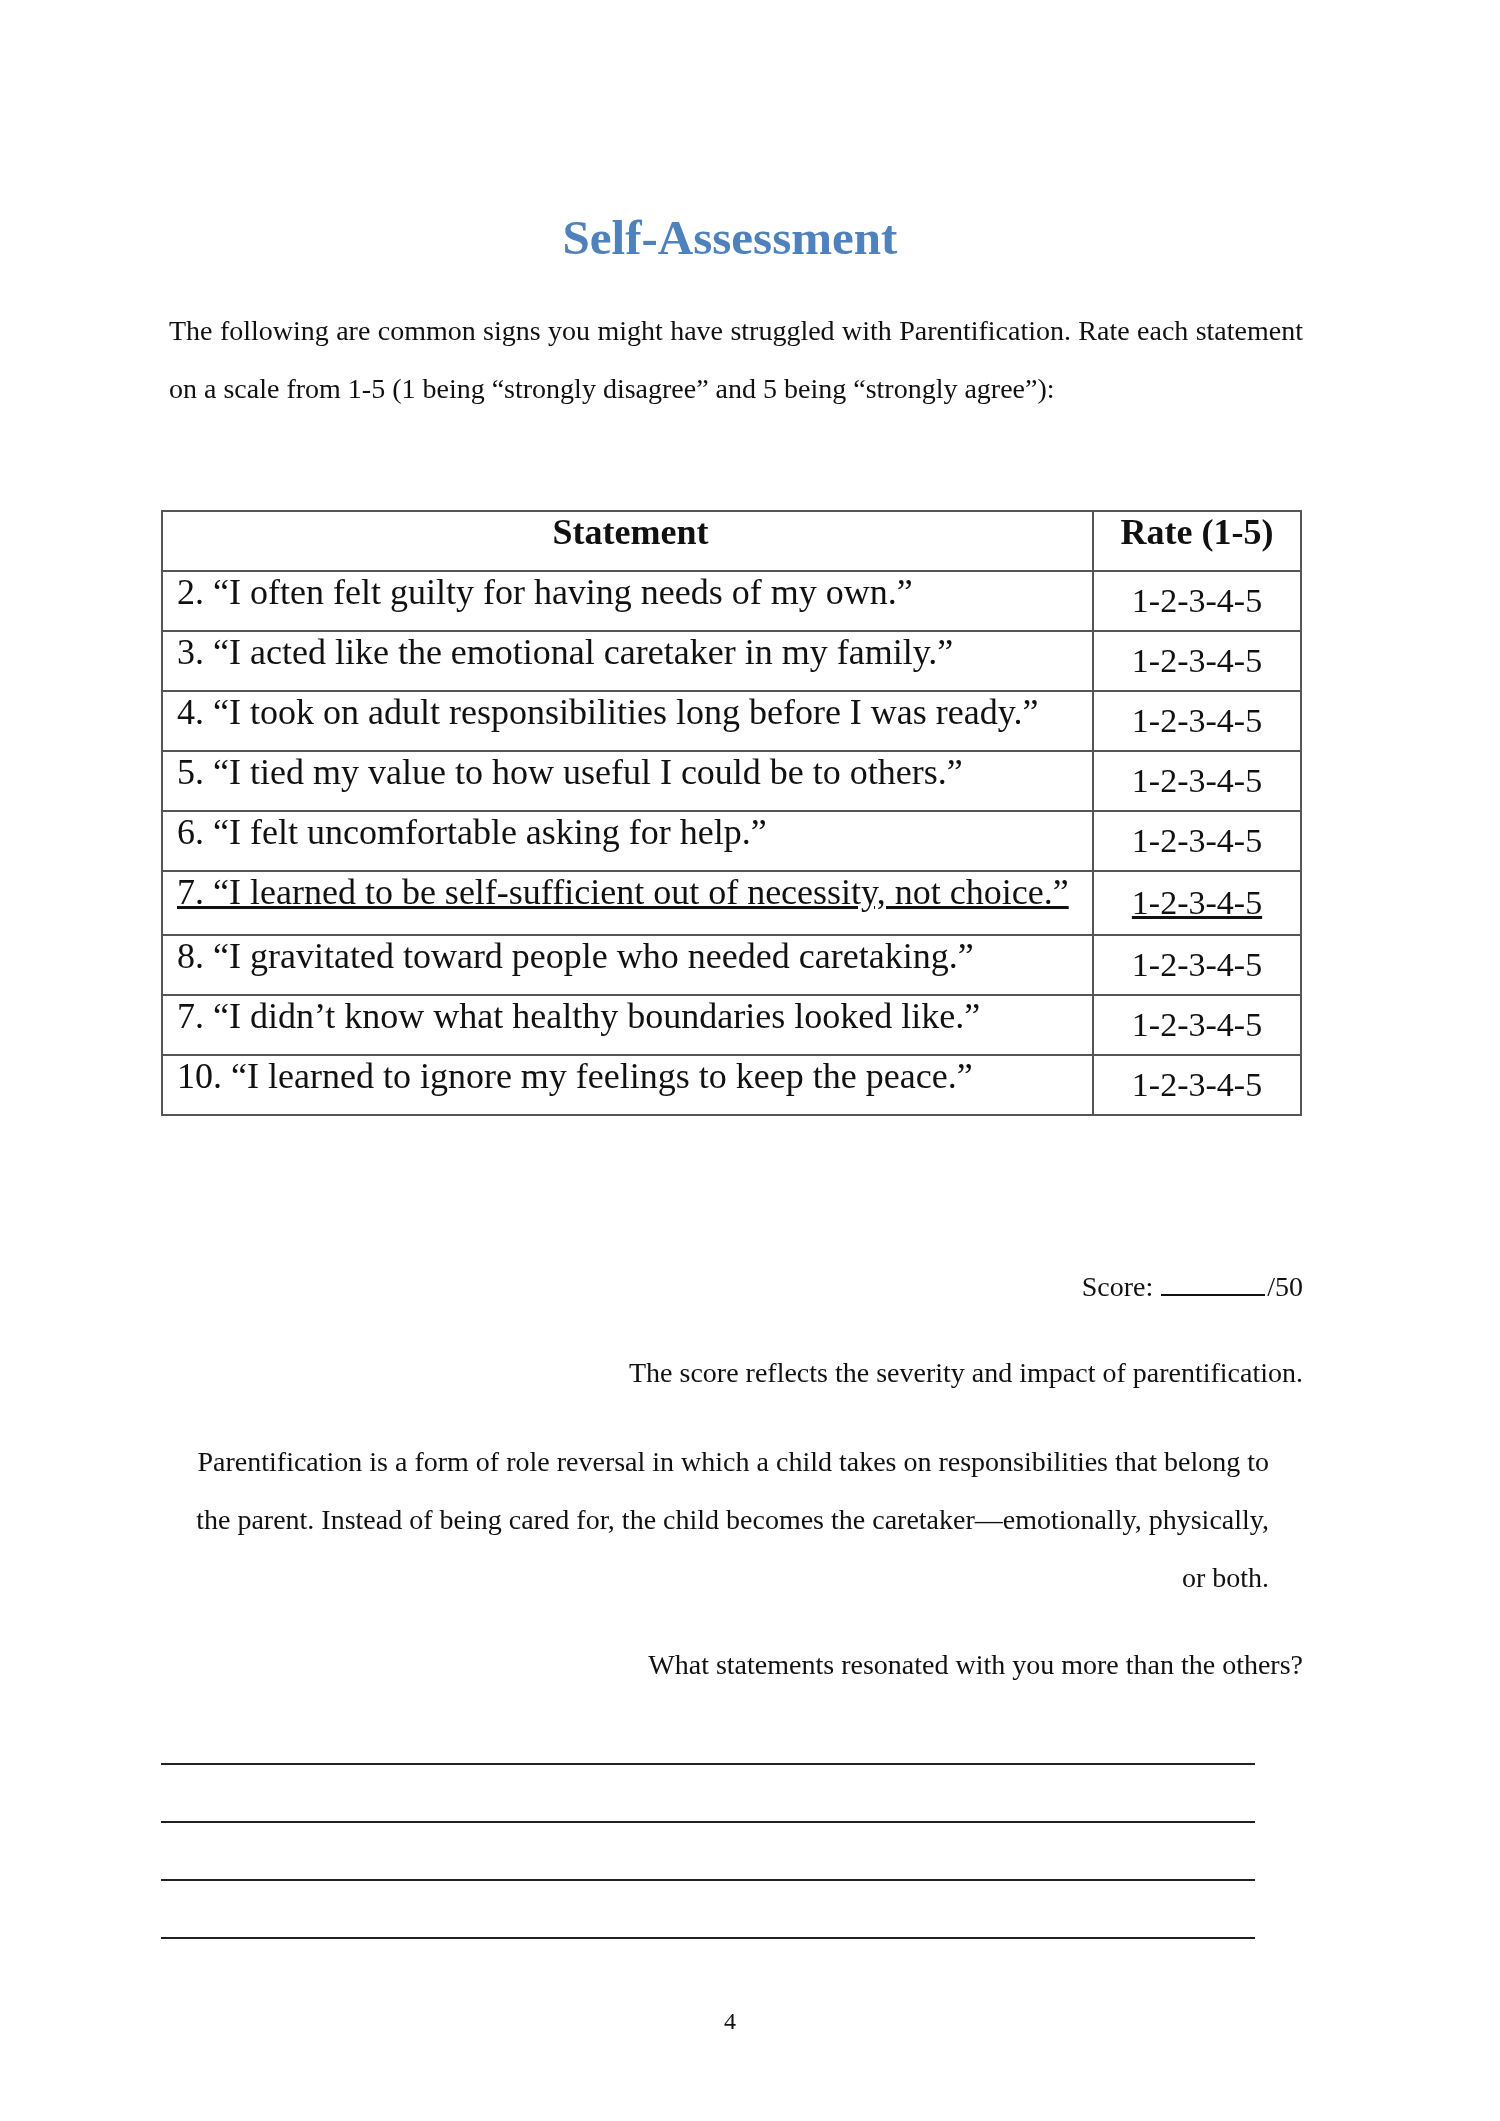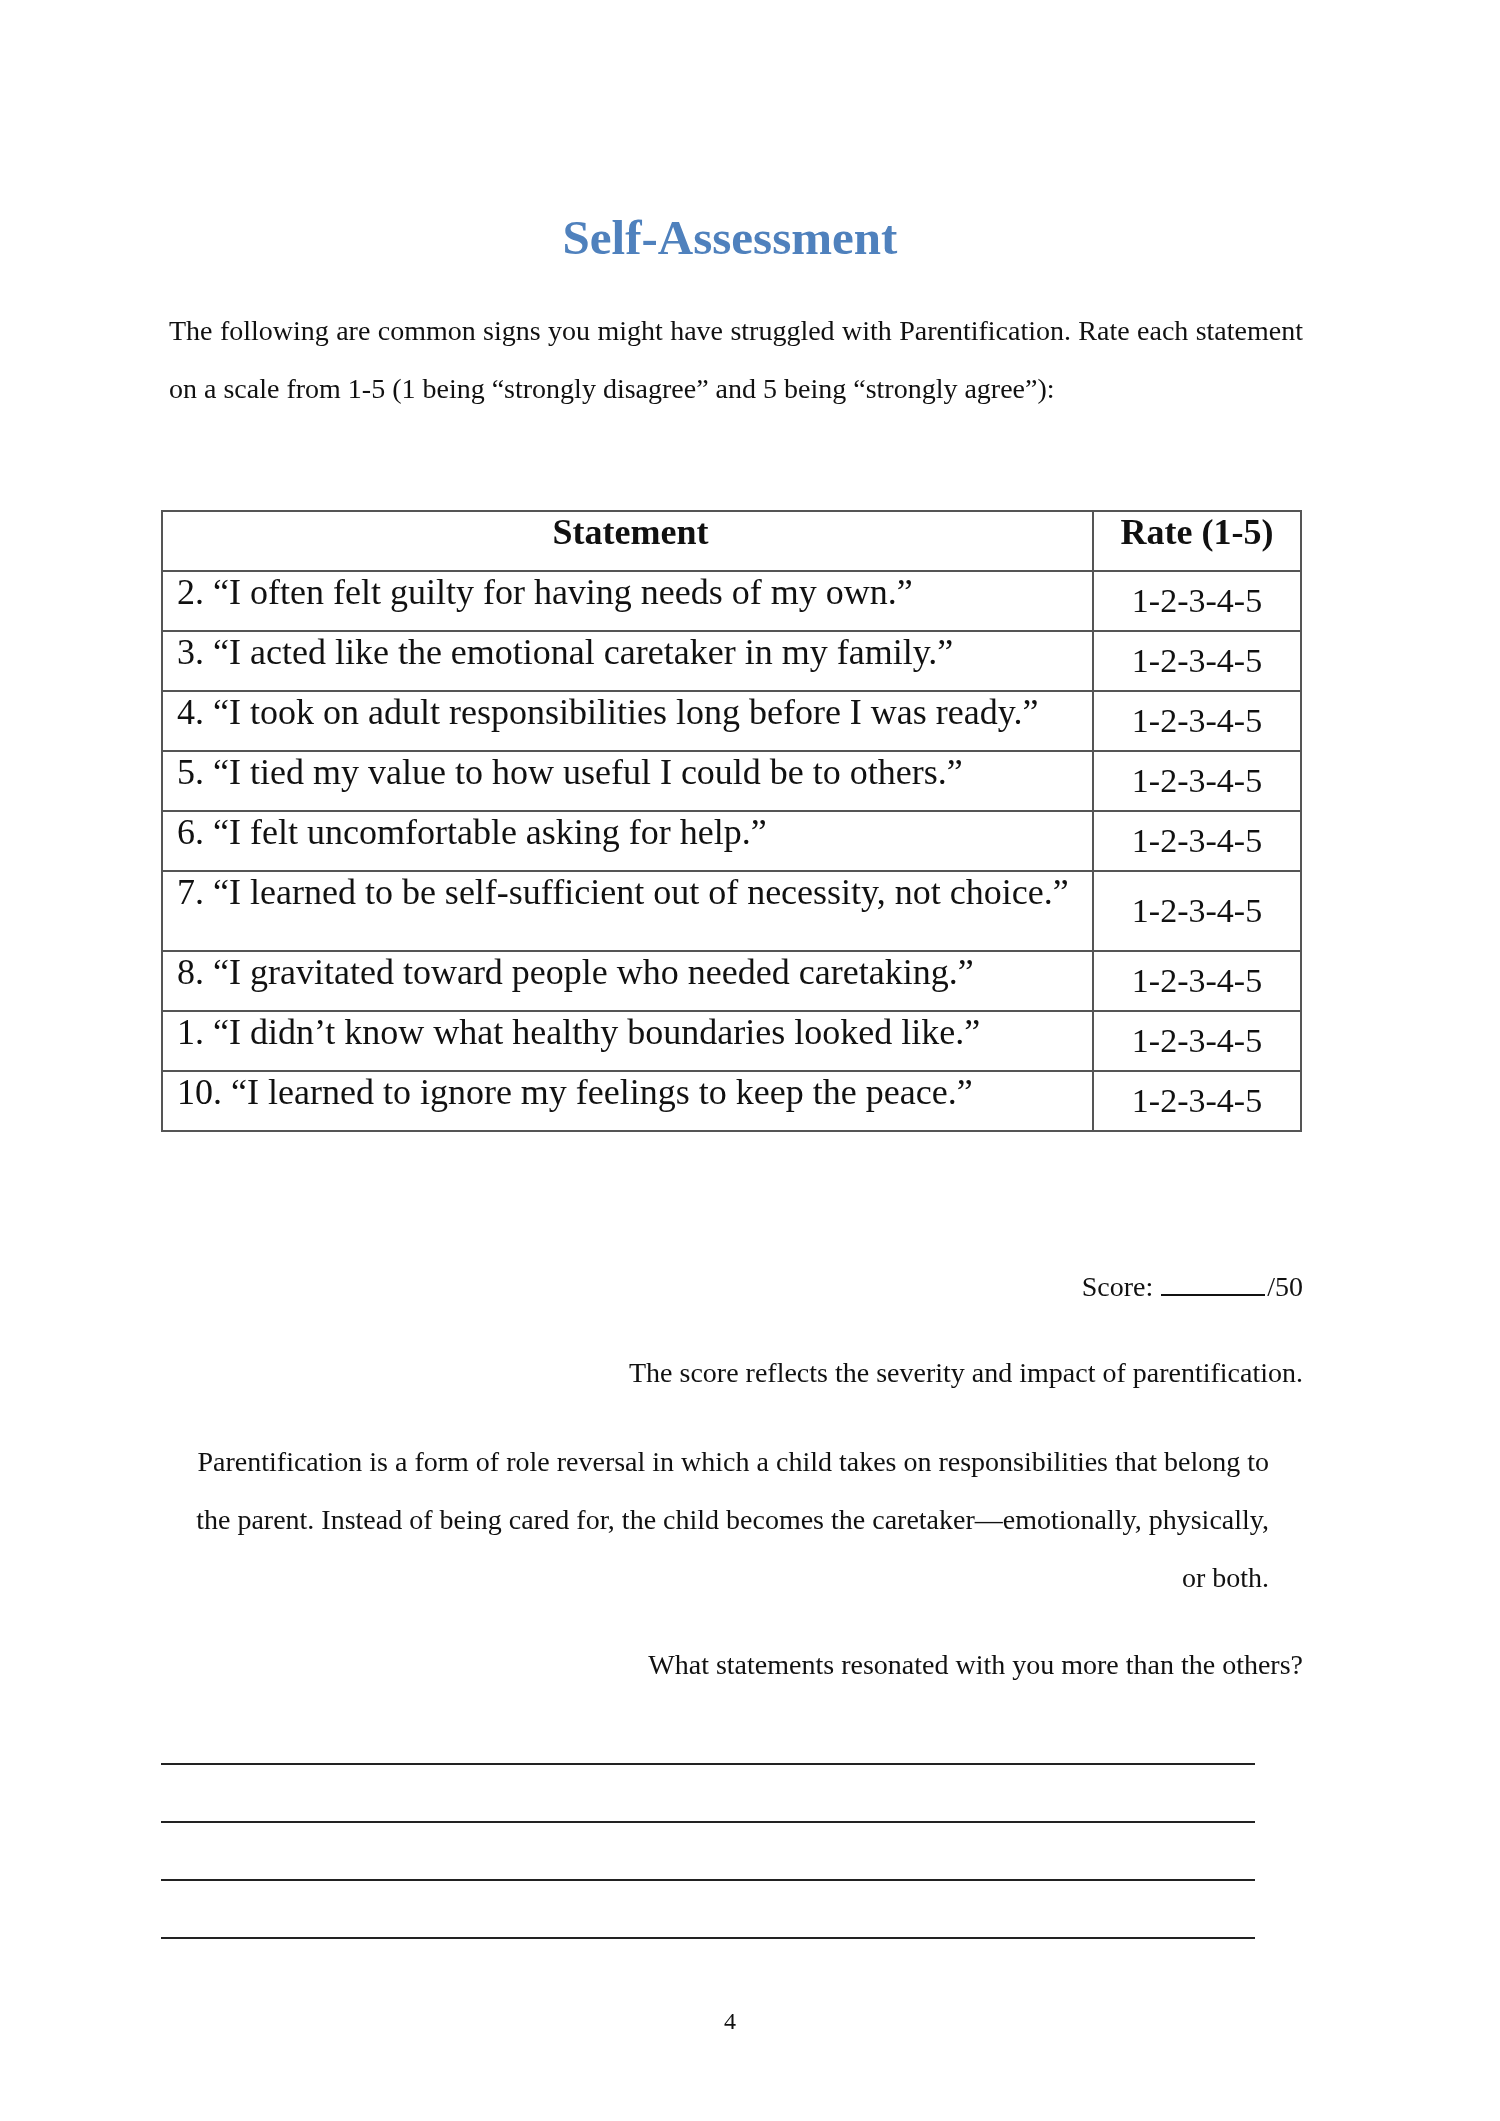--- a/index.html
+++ b/index.html
@@ -61,21 +61,21 @@
   }
   table.assess col.c1 { width: 931px; }
   table.assess col.c2 { width: 208px; }
   table.assess th {
     font-weight: bold;
     text-align: center;
     height: 57px;
   }
   table.assess tr { height: 60px; }
   table.assess tr.two-line { height: 119px; }
-  table.assess tr.tall { height: 80px; }
+  table.assess tr.tall { height: 64px; text-decoration: underline; }
   .cell-inner {
     line-height: 58px;
     margin-top: -9px;
     white-space: nowrap;
   }
   .cell-inner.wrap { white-space: normal; }
   table.assess td.rate {
     text-align: center;
     vertical-align: middle;
     padding: 0;
@@ -182,21 +182,21 @@
     <tr>
       <td>
           <div class="cell-inner">8. “I gravitated toward people who needed caretaking.”</div>
         </td>
       <td class="rate">
           <div class="rate-inner">1-2-3-4-5</div>
         </td>
     </tr>
     <tr>
       <td>
-          <div class="cell-inner">1. “I didn’t know what healthy boundaries looked like.”</div>
+          <div class="cell-inner">7. “I didn’t know what healthy boundaries looked like.”</div>
         </td>
       <td class="rate">
           <div class="rate-inner">1-2-3-4-5</div>
         </td>
     </tr>
     <tr>
       <td>
           <div class="cell-inner">10. “I learned to ignore my feelings to keep the peace.”</div>
         </td>
       <td class="rate">

